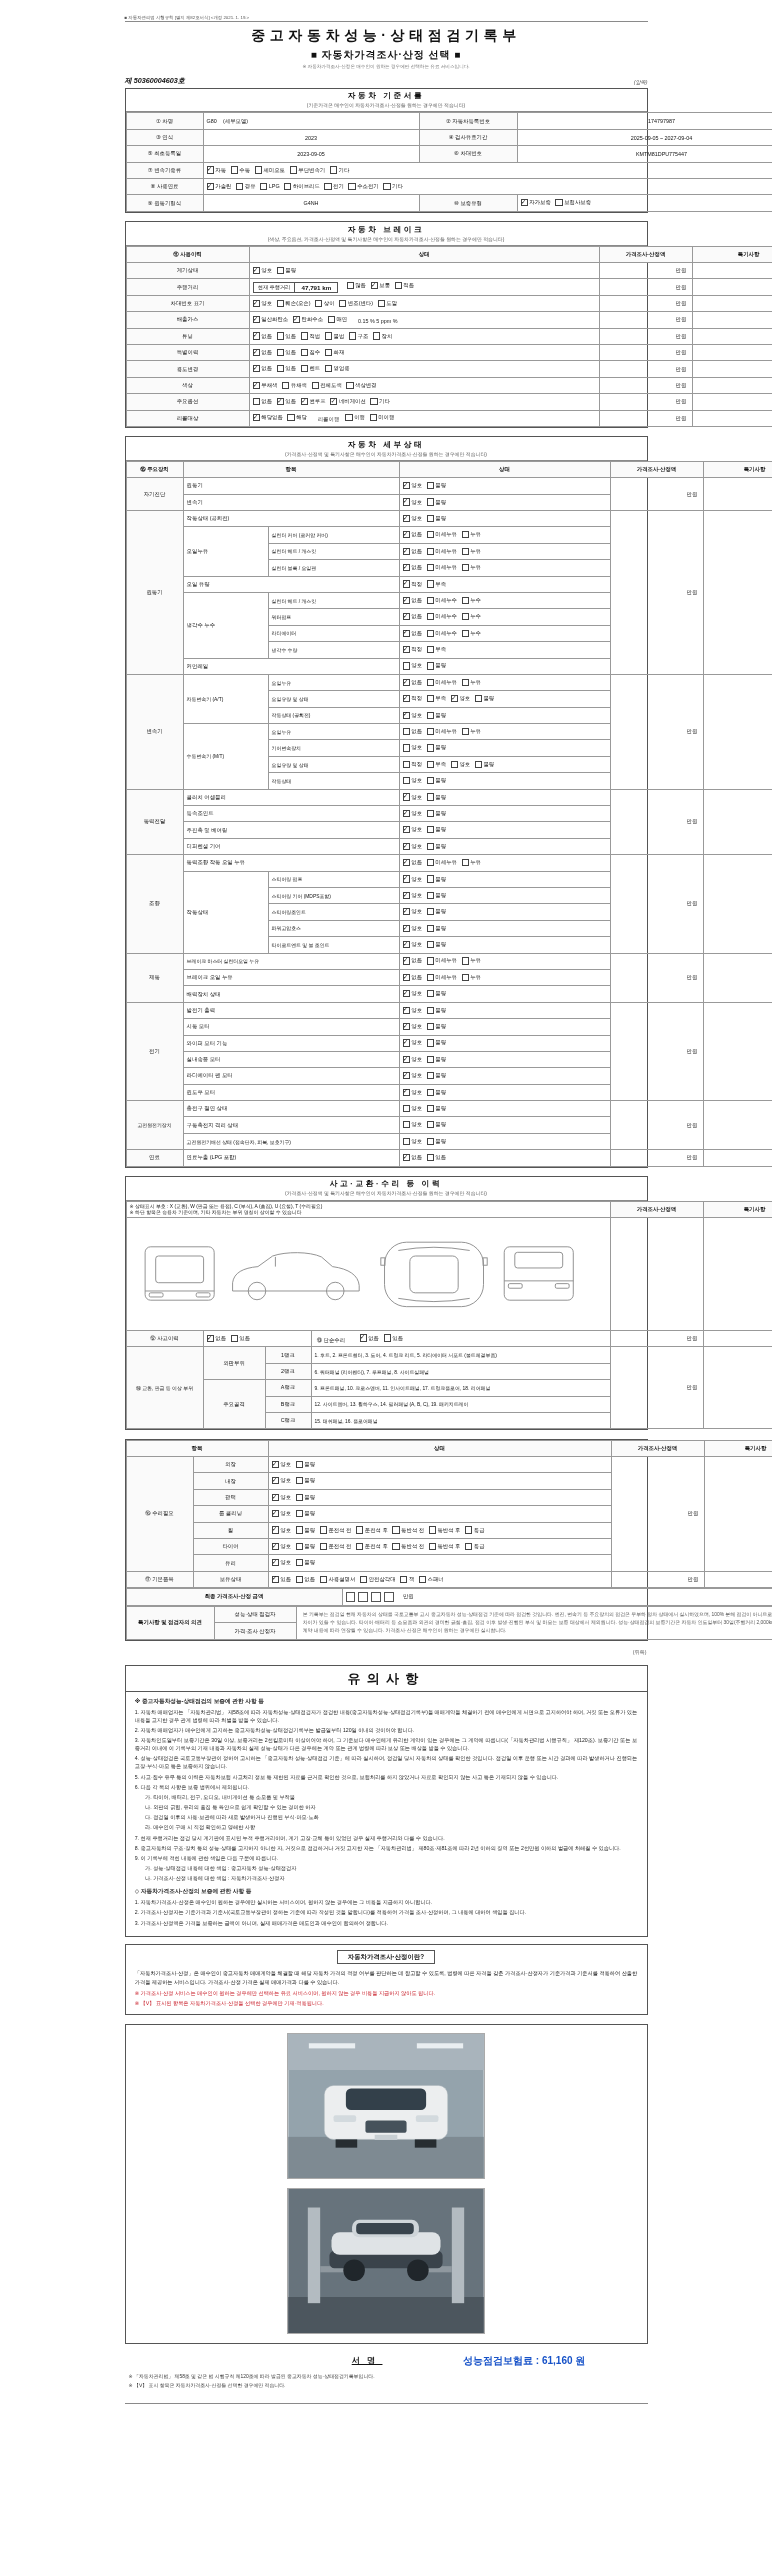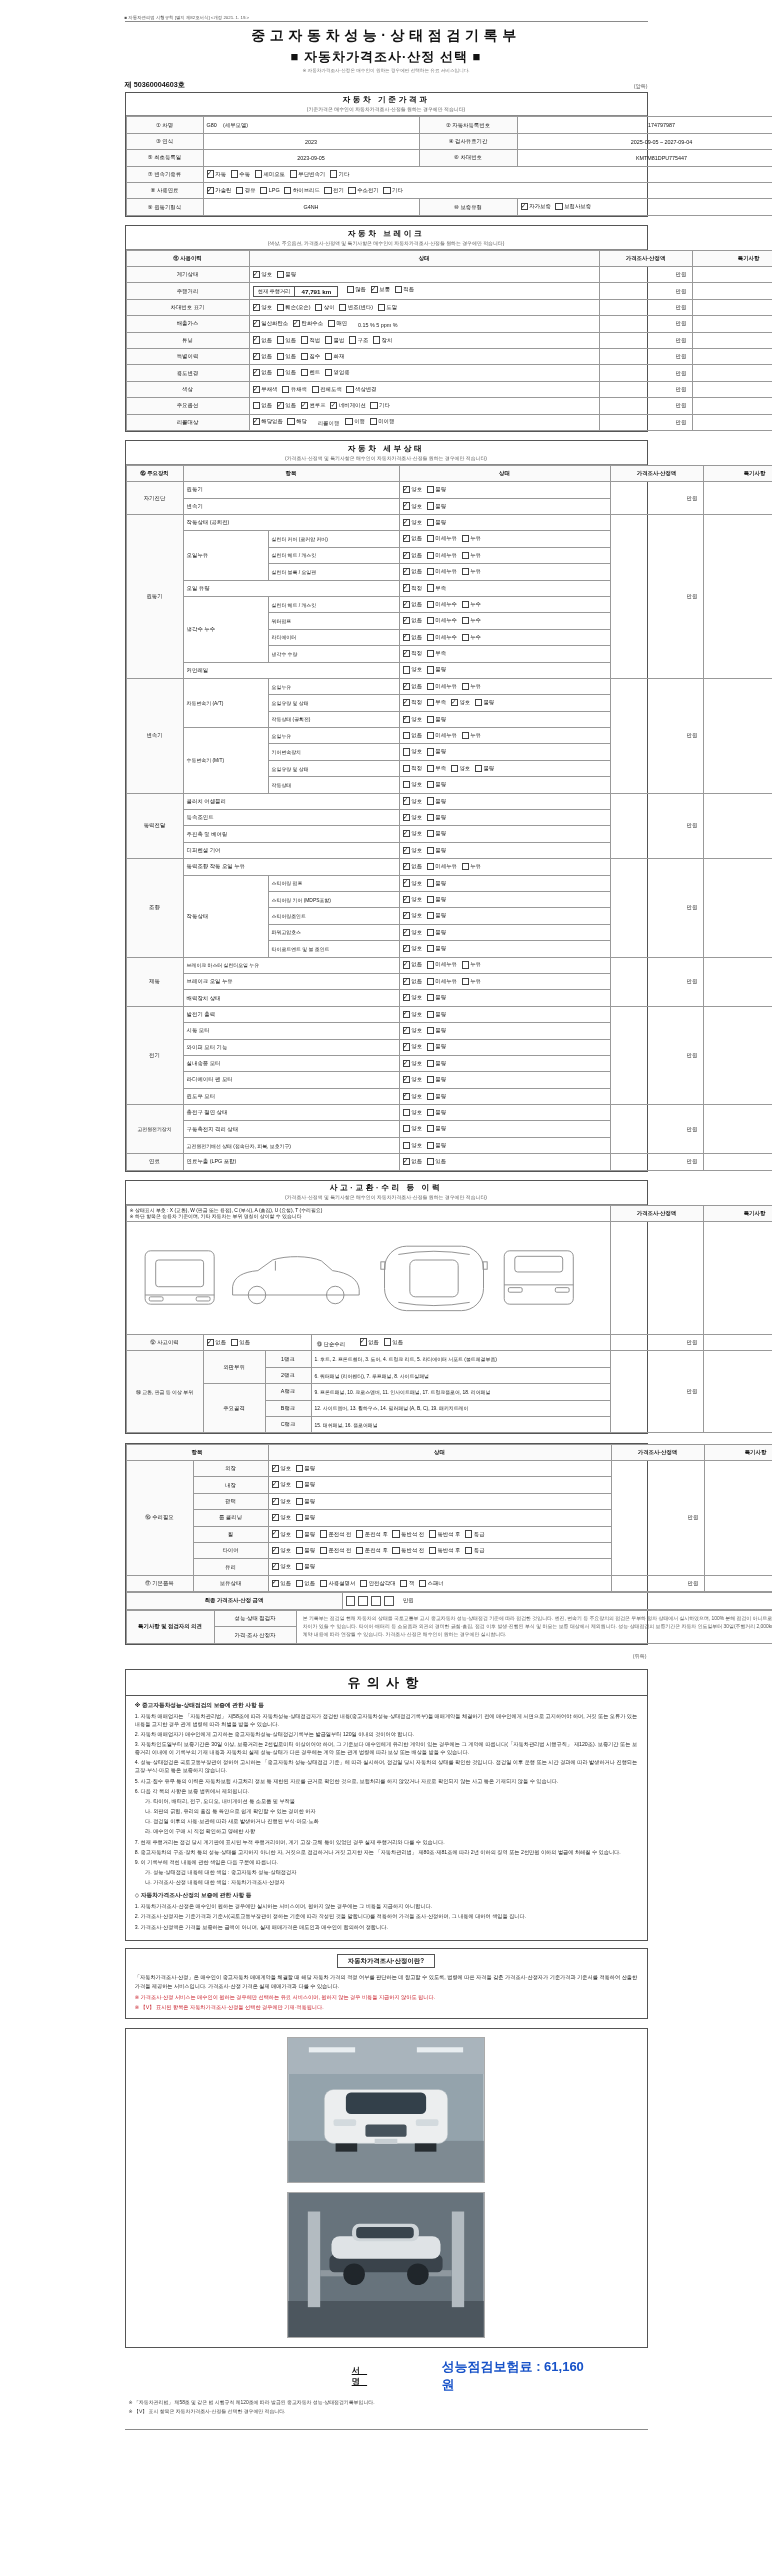--- a/index.html
+++ b/index.html
@@ -2,23 +2,23 @@
 <html style="font-size:8.2px"><head>
 <meta charset="utf-8">
 <style>
   html,body{margin:0;padding:0;background:#ffffff;}
   body{font-family:"Liberation Sans","DejaVu Sans",sans-serif;color:#111;}
   .page{width:615px;min-height:2576px;margin:12px auto;padding:3.1px 46px 15.5px;box-sizing:border-box;background:#fff;}
   .top-rule{border-top:0.8px solid #8a8a8a;margin:1px 0 5.2px;}
   .bottom-rule{border-top:0.8px solid #8a8a8a;margin-top:13.4px;}
   .form-ref{font-size:4.4px;color:#555;}
   .title{text-align:center;font-size:14px;font-weight:bold;letter-spacing:4.6px;margin:5.2px 0 3.1px;}
-  .subtitle{text-align:center;font-size:13px;font-weight:bold;letter-spacing:1px;}
+  .subtitle{text-align:center;font-size:10px;font-weight:bold;letter-spacing:1px;}
   .subtitle-note{text-align:center;font-size:4.6px;color:#777;margin:2.1px 0 6.2px;}
-  .docno-row{display:flex;justify-content:space-between;align-items:flex-end;margin:2.1px 0 2.1px;}
+  .docno-row{display:flex;justify-content:space-between;align-items:flex-end;margin:2.1px 0 2.1px;font-style:italic;}
   .docno{font-weight:bold;font-size:7.2px;}
   .marker{font-size:5.2px;color:#555;}
   .page-marker{text-align:right;font-size:5.2px;color:#555;margin:2.1px 1px 5.2px;}
 
   .section{border:1px solid #555;margin-bottom:8.2px;background:#fff;}
   .sec-head{padding:2.6px 4.1px 3.1px;border-bottom:0.5px solid #8a8a8a;text-align:center;}
   .sec-title{font-weight:bold;font-size:7.7px;letter-spacing:2.6px;}
   .sec-note{font-size:4.9px;color:#555;margin-top:1px;}
 
   table{border-collapse:collapse;width:100%;table-layout:fixed;}
@@ -59,21 +59,21 @@
   .pricing-title{display:inline-block;font-weight:bold;font-size:6.4px;border:0.6px solid #555;padding:1.5px 10.3px;margin-bottom:4.1px;}
   .pricing-body{font-size:5.2px;line-height:1.6;text-align:justify;margin:1px 0 3.1px;}
 
   .photos-wrap{padding:8.2px;display:flex;flex-direction:column;align-items:center;gap:9.3px;}
   figure.photo{margin:0;width:196px;height:144px;border:0.5px solid #aaa;display:block;}
   figure.photo svg{display:block;}
 
   .sig-row{display:flex;align-items:center;margin:10.3px 5.2px 5.2px;}
   .sig-label{font-weight:bold;font-size:8.2px;letter-spacing:7.2px;margin-left:222px;text-decoration:underline;}
   .sig-space{flex:0 0 62px;height:12.4px;}
-  .fee{color:#1752c8;font-weight:bold;font-size:13px;margin-left:auto;margin-right:57px;}
+  .fee{color:#1752c8;font-weight:bold;font-size:10px;margin-left:auto;margin-right:57px;}
   .footer-lines{margin:2.1px 4.1px 0;}
   .footer-lines .ni{font-size:4.9px;color:#333;margin:1px 0;}
 </style>
 </head>
 <body>
 
 <div class="page">
 
   <div class="form-ref">■ 자동차관리법 시행규칙 [별지 제82호서식] &lt;개정 2021. 1. 19.&gt;</div>
   <div class="top-rule"></div>
@@ -82,21 +82,21 @@
   <div class="subtitle">■ 자동차가격조사·산정 선택 ■</div>
   <div class="subtitle-note">※ 자동차가격조사·산정은 매수인이 원하는 경우에만 선택하는 유료 서비스입니다.</div>
 
   <div class="docno-row">
     <span class="docno">제 50360004603호</span>
     <span class="marker">(앞쪽)</span>
   </div>
 
   <section class="section">
     <div class="sec-head">
-      <div class="sec-title">자동차 기준가격과</div>
+      <div class="sec-title">자동차 기준서를</div>
       <div class="sec-note">(기준가격은 매수인이 자동차가격조사·산정을 원하는 경우에만 적습니다)</div>
     </div>
     <table>
         <colgroup>
           <col style="width: 77px;">
           <col style="width: 216px;">
           <col style="width: 98px;">
           <col style="width: 289px;">
         </colgroup>
         <tbody>

